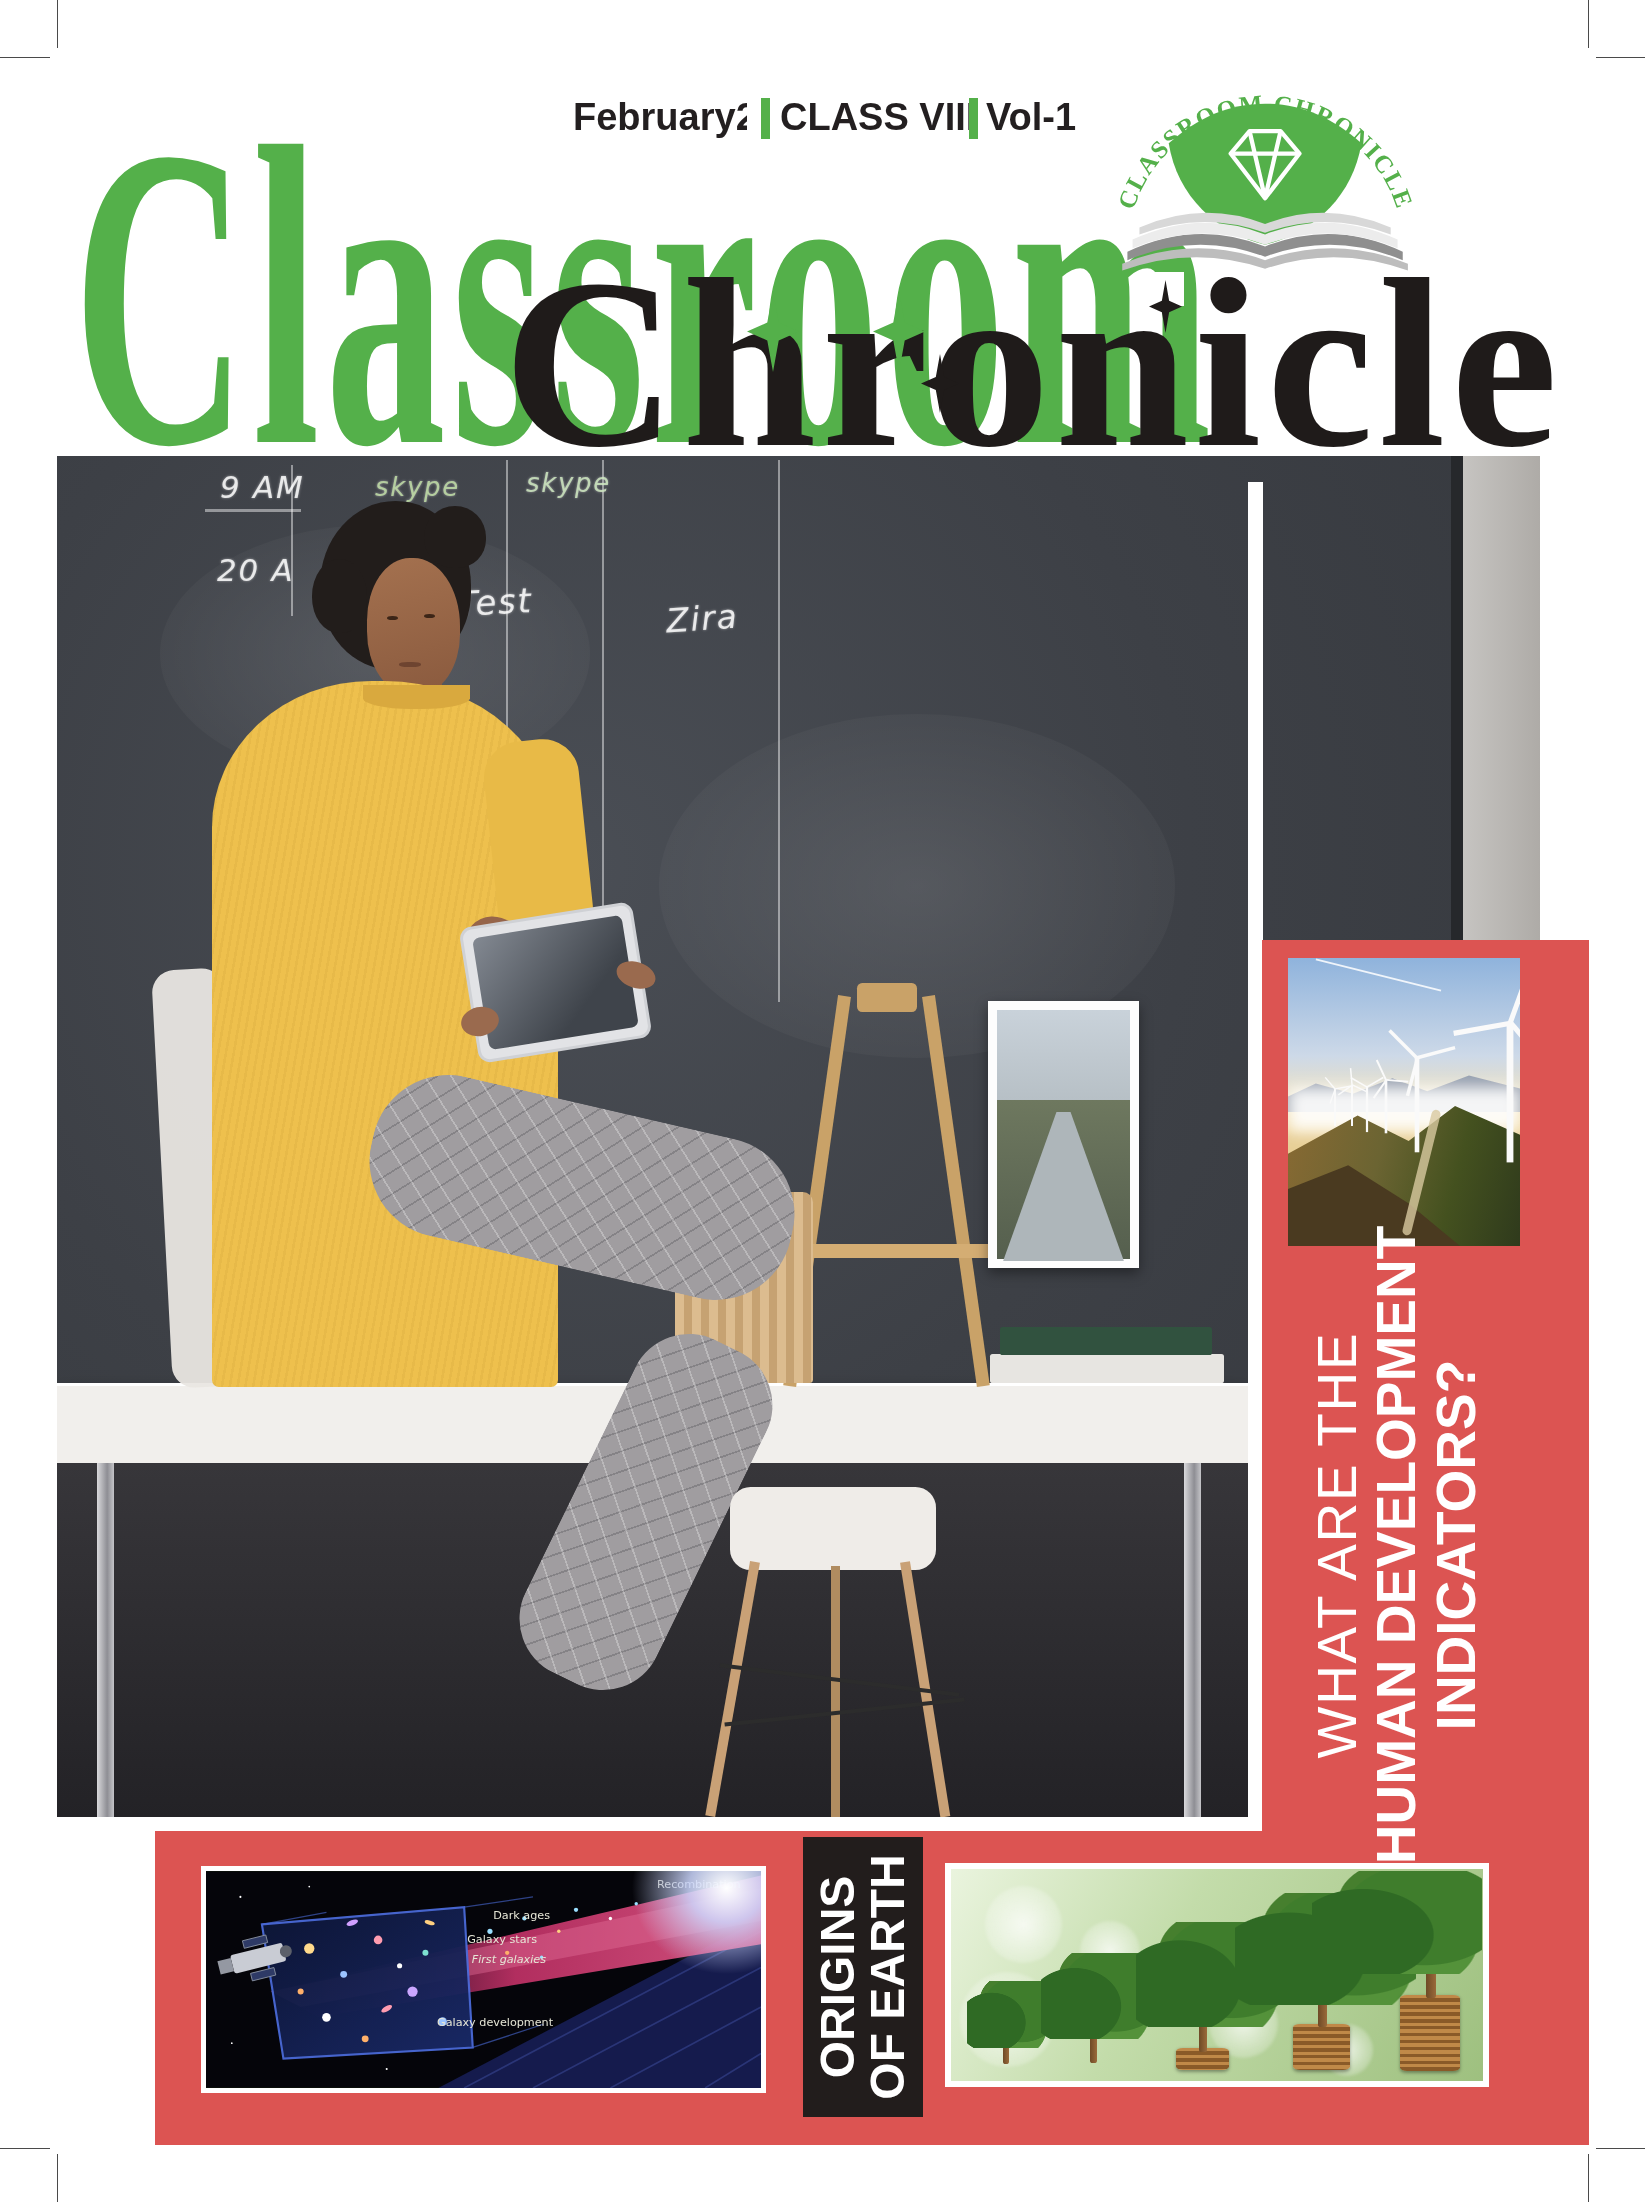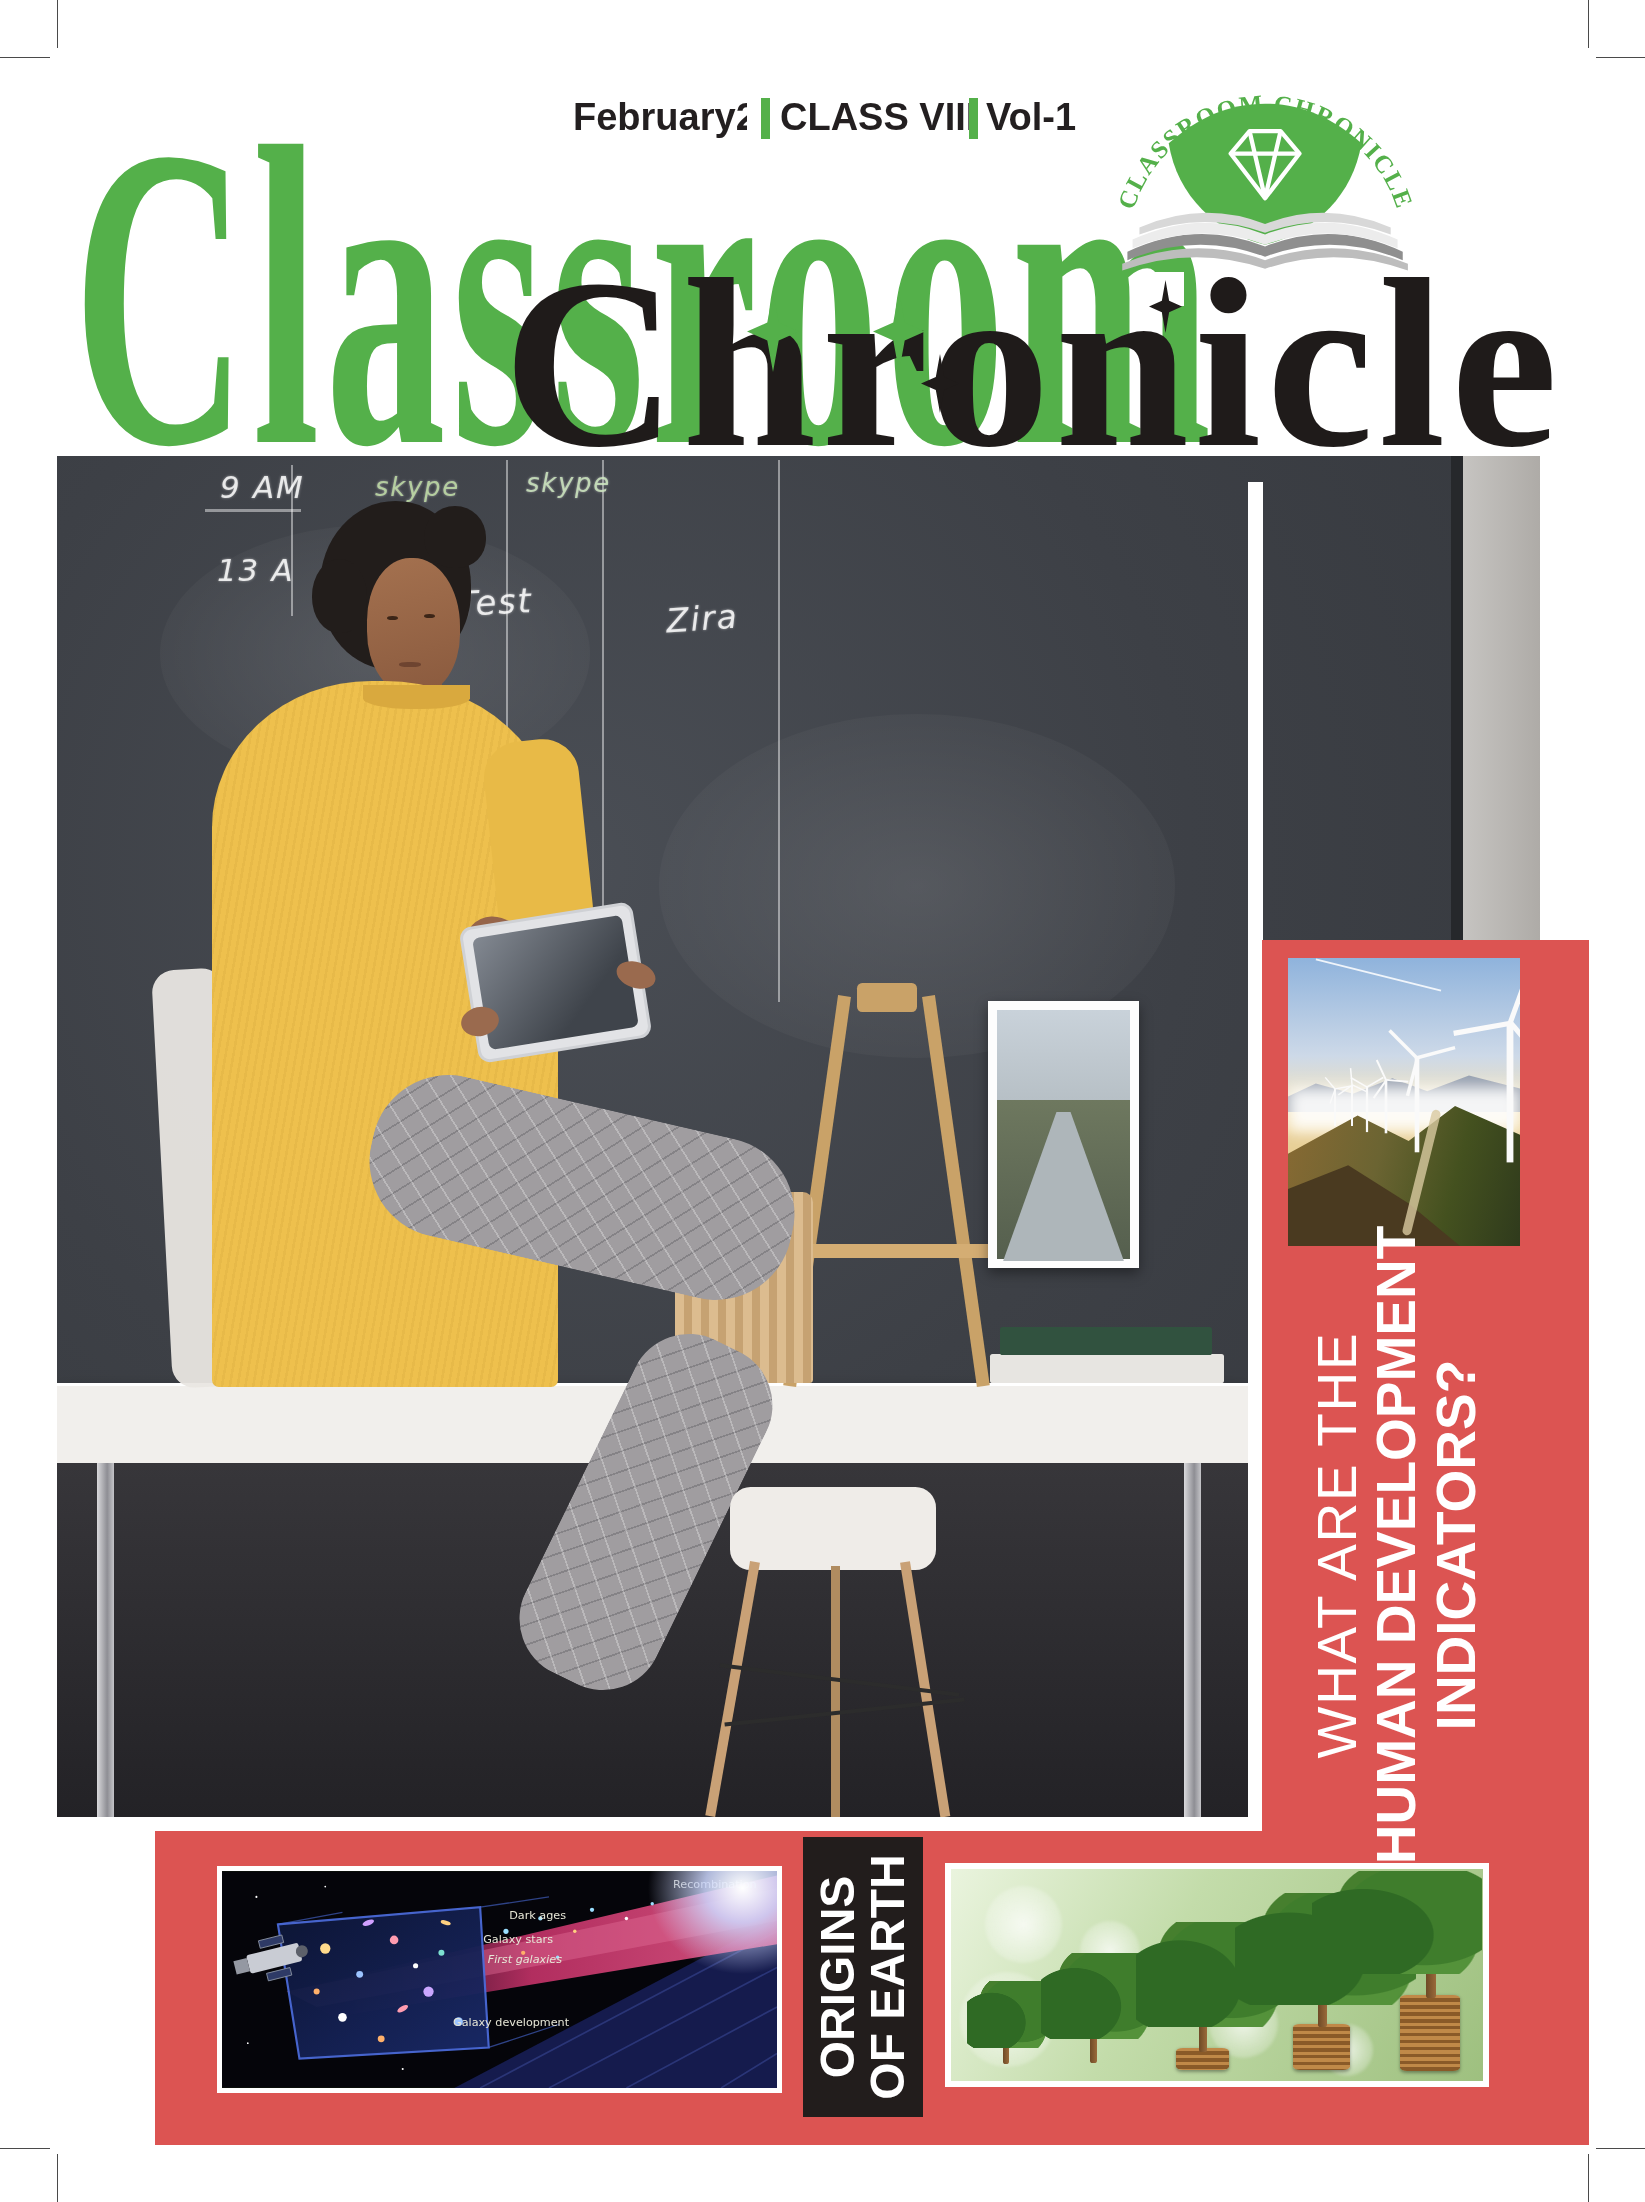--- a/index.html
+++ b/index.html
@@ -129,21 +129,21 @@
 
   
   .ias{position:absolute;left:57px;top:1587px;width:752px;height:213px;box-sizing:border-box;
        border:6.9px solid #151515;background:rgba(252,252,251,.85);box-shadow:0 0 0 2.6px rgba(255,255,255,.95);z-index:4;}
   .ias-inner{position:absolute;left:12px;top:0;width:465px;height:100%;display:flex;flex-direction:column;
        justify-content:center;align-items:center;color:#191715;font-family:"Liberation Serif",serif;font-weight:700;}
   .ias1{font-size:157px;line-height:.8;transform:scaleX(.56);white-space:nowrap;}
   .ias2{font-size:127px;line-height:.92;transform:scaleX(.47);white-space:nowrap;}
 
   
-  .cosmos{position:absolute;left:217px;top:1866px;width:555px;height:217px;border:5.2px solid #ffffff;z-index:5;
+  .cosmos{position:absolute;left:201px;top:1866px;width:555px;height:217px;border:5.2px solid #ffffff;z-index:5;
         background:#4d7c0f;overflow:hidden;}
   .cos-label{position:absolute;color:#e6e6d6;font-size:11.2px;font-family:"DejaVu Sans",sans-serif;white-space:nowrap;}
   .cos-glow{position:absolute;right:-60px;top:-69px;width:189px;height:172px;
         background:radial-gradient(closest-side,#ffffff 0%,rgba(205,216,255,.85) 40%,rgba(205,216,255,0) 100%);}
 
   
   .origins{position:absolute;left:803px;top:1837px;width:120px;height:280px;background:#221d1c;z-index:5;}
   .origins .rot{font-size:48px;font-weight:700;line-height:1.05;}
 
   
@@ -212,21 +212,21 @@
 
   <div class="photo">
     <div class="smudge" style="left:103px;top:69px;width:430px;height:258px;"></div>
     <div class="smudge" style="left:602px;top:258px;width:516px;height:344px;"></div>
     <div class="chalk-line" style="left:234px;top:8.6px;width:1.7px;height:151px;"></div>
     <div class="chalk-line" style="left:148px;top:53px;width:96px;height:2.6px;"></div>
     <div class="chalk-line" style="left:449px;top:4.3px;width:1.7px;height:284px;"></div>
     <div class="chalk-line" style="left:545px;top:4.3px;width:1.7px;height:508px;"></div>
     <div class="chalk-line" style="left:721px;top:4.3px;width:1.7px;height:542px;"></div>
     <div class="chalk" style="left:163px;top:13px;font-size:31px;">9 AM</div>
-    <div class="chalk" style="left:160px;top:96px;font-size:31px;">13 A</div>
+    <div class="chalk" style="left:160px;top:96px;font-size:31px;">20 A</div>
     <div class="chalk" style="left:318px;top:15.5px;font-size:26px;color:rgba(190,220,165,.85);">skype</div>
     <div class="chalk" style="left:469px;top:12px;font-size:26px;color:rgba(205,230,190,.85);">skype</div>
     <div class="chalk" style="left:400px;top:126px;font-size:34px;transform:rotate(-3deg);">Test</div>
     <div class="chalk" style="left:609px;top:143px;font-size:33px;transform:rotate(-4deg);">Zira</div>
 
     <div class="board-edge"></div>
     <div class="wall"></div>
     <div class="papers"></div>
 
     <div class="desk"></div>

